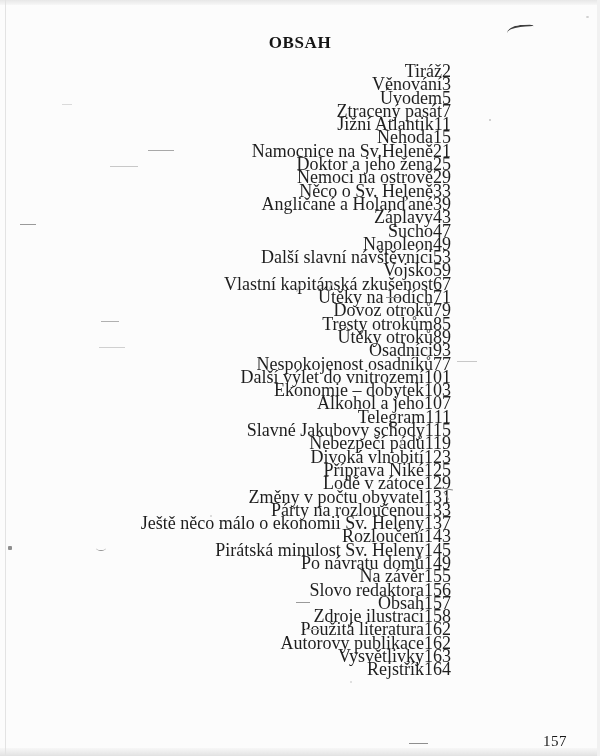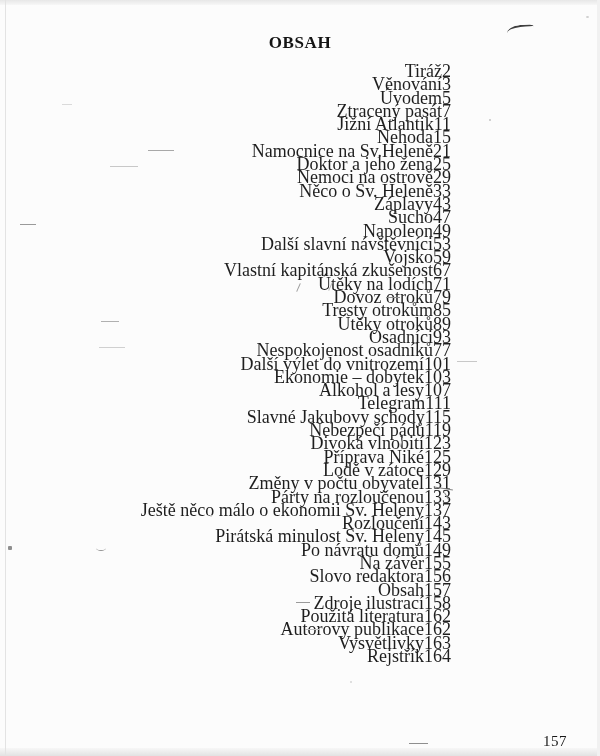--- a/index.html
+++ b/index.html
@@ -120,20 +120,24 @@
   <div class="toc-row">
     <span class="toc-title">Nemoci na ostrově</span>
     <span class="toc-page">29</span>
   </div>
 
   <div class="toc-row">
     <span class="toc-title">Něco o Sv. Heleně</span>
     <span class="toc-page">33</span>
   </div>
 
+  <div class="toc-row">
+    <span class="toc-title">Angličané a Holanďané</span>
+    <span class="toc-page">39</span>
+  </div>
 
 
   <div class="toc-row">
     <span class="toc-title">Záplavy</span>
     <span class="toc-page">43</span>
   </div>
 
   <div class="toc-row">
     <span class="toc-title">Sucho</span>
     <span class="toc-page">47</span>
@@ -195,21 +199,21 @@
     <span class="toc-title">Další výlet do vnitrozemí</span>
     <span class="toc-page">101</span>
   </div>
 
   <div class="toc-row">
     <span class="toc-title">Ekonomie – dobytek</span>
     <span class="toc-page">103</span>
   </div>
 
   <div class="toc-row">
-    <span class="toc-title">Alkohol a lesy</span>
+    <span class="toc-title">Alkohol a jeho</span>
     <span class="toc-page">107</span>
   </div>
 
   <div class="toc-row">
     <span class="toc-title">Telegram</span>
     <span class="toc-page">111</span>
   </div>
 
   <div class="toc-row">
     <span class="toc-title">Slavné Jakubovy schody</span>

